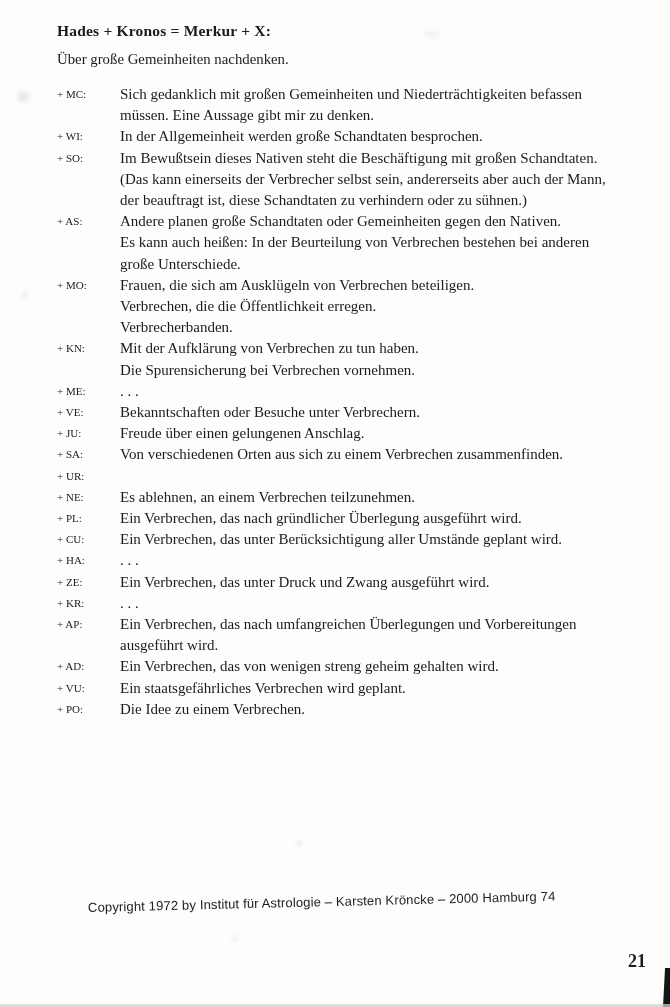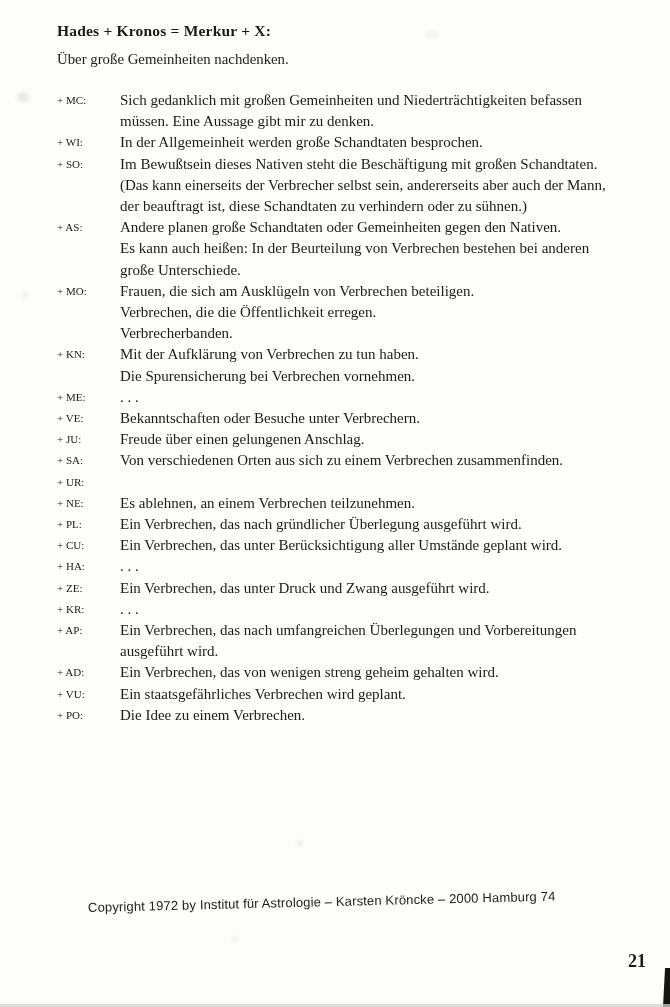--- a/index.html
+++ b/index.html
@@ -13,21 +13,21 @@
   }
   .content {
     position:absolute; left:57px; top:20px; width:605px;
   }
   .title {
     margin:0 0 8px 0;
     font-size:15.5px; font-weight:bold; letter-spacing:0.2px;
     line-height:21px; white-space:nowrap;
   }
   .intro {
-    margin:0 0 20px 0;
+    margin:0 0 14px 0;
     font-size:14.8px; line-height:21px; white-space:nowrap;
   }
   .entry { display:flex; }
   .entry .label {
     flex:0 0 63px; width:63px;
     font-size:11px; line-height:21.2px; white-space:nowrap;
   }
   .entry .text { font-size:15px; line-height:21.2px; }
   .entry .line { white-space:nowrap; }
   .footer {

